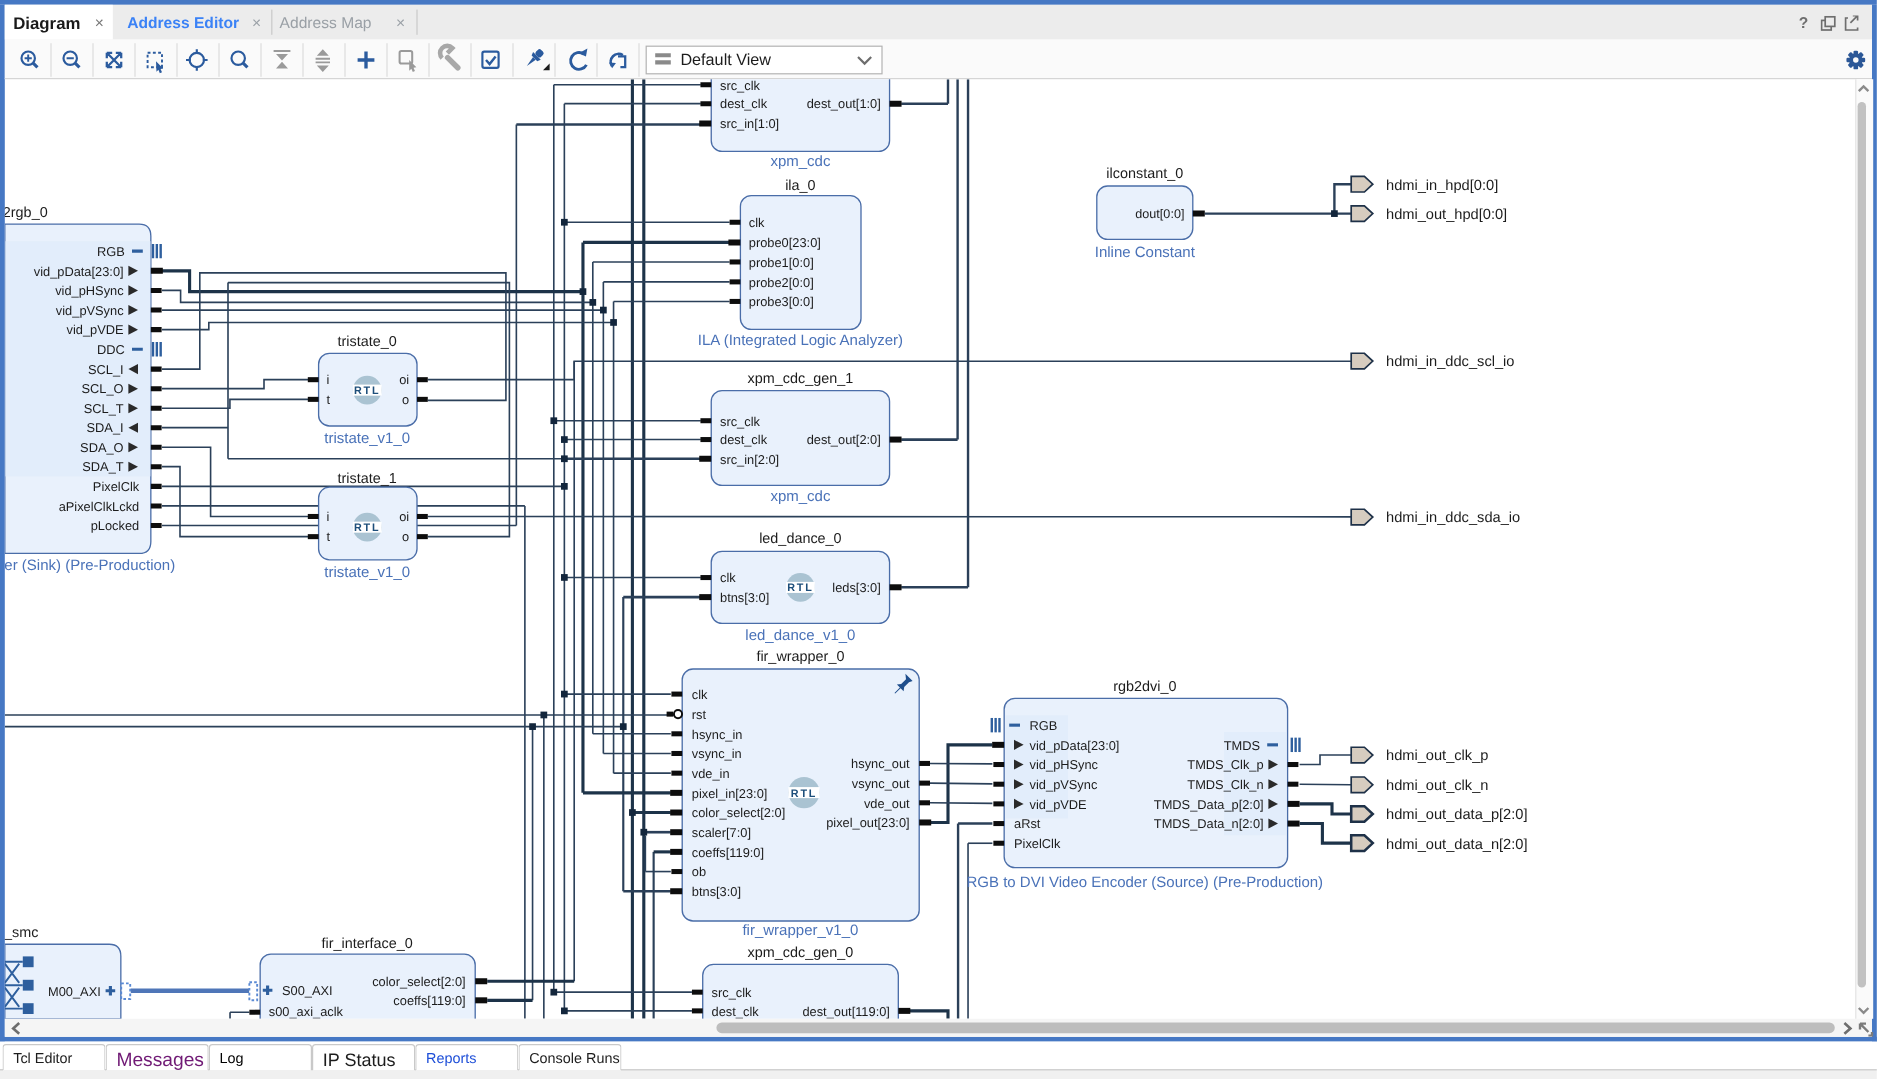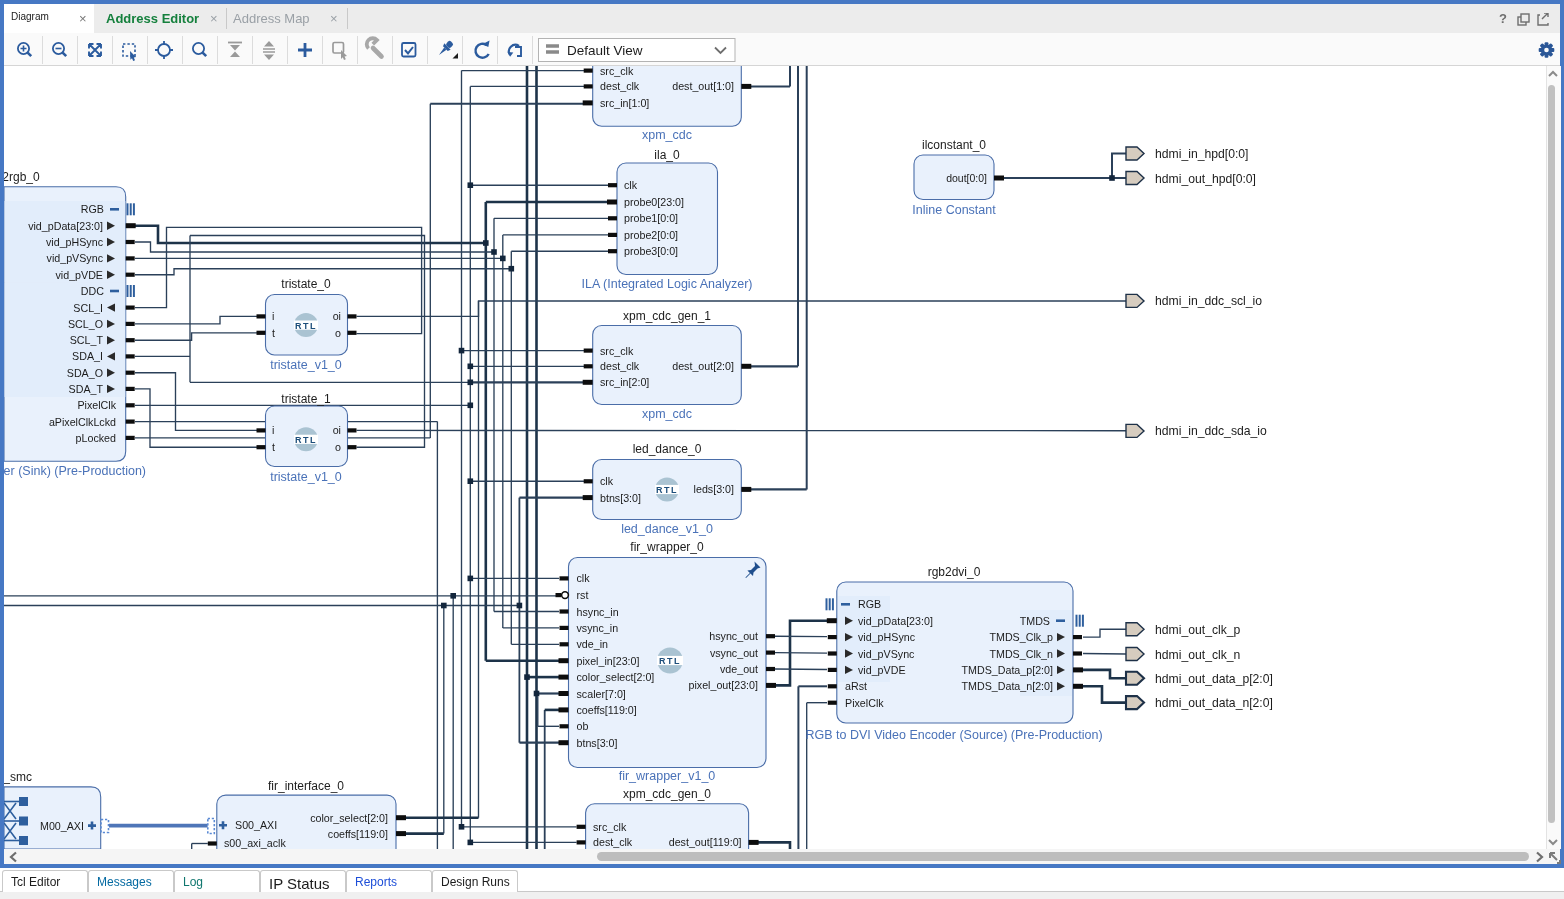--- a/index.html
+++ b/index.html
@@ -5,23 +5,23 @@
 .abs{position:absolute;}
 </style></head>
 <body>
 <div class="abs" style="left:0;top:0;width:1564px;height:4px;background:#4678c4"></div>
 <div class="abs" style="left:0;top:4;width:4px;height:864px;background:#4678c4;top:4px"></div>
 <div class="abs" style="left:1560px;top:4px;width:4px;height:864px;background:#4678c4"></div>
 <div class="abs" style="left:0;top:864px;width:1564px;height:4px;background:#4678c4"></div>
 
 <div class="abs" style="left:4px;top:4px;width:1556px;height:29px;background:#ececec"></div>
 <div class="abs" style="left:4px;top:4px;width:90px;height:29px;background:#ffffff"></div>
-<div class="abs" style="left:11px;top:11px;font-size:10px;font-weight:normal;color:#1a1a1a">Diagram</div>
+<div class="abs" style="left:11px;top:11px;font-size:14px;font-weight:bold;color:#1a1a1a">Diagram</div>
 <div class="abs" style="left:79px;top:11px;font-size:13px;color:#777">×</div>
-<div class="abs" style="left:106px;top:11px;font-size:13px;font-weight:bold;color:#15803d">Address Editor</div>
+<div class="abs" style="left:106px;top:11px;font-size:13px;font-weight:bold;color:#3b82f6">Address Editor</div>
 <div class="abs" style="left:210px;top:11px;font-size:13px;color:#9aa0a6">×</div>
 <div class="abs" style="left:226px;top:8px;width:1px;height:21px;background:#c9c9c9"></div>
 <div class="abs" style="left:233px;top:11px;font-size:13px;font-weight:normal;color:#9aa0a6">Address Map</div>
 <div class="abs" style="left:330px;top:11px;font-size:13px;color:#9aa0a6">×</div>
 <div class="abs" style="left:347px;top:8px;width:1px;height:21px;background:#c9c9c9"></div>
 <div class="abs" style="left:1499px;top:11px;font-size:13px;color:#6e6e6e;font-weight:bold">?</div>
 <svg class="abs" style="left:1517px;top:13px" width="34" height="14" viewBox="0 0 34 14">
 <rect x="1" y="4" width="8" height="8" fill="none" stroke="#6e6e6e" stroke-width="1.4"></rect>
 <rect x="4" y="1" width="8" height="8" fill="#ececec" stroke="#6e6e6e" stroke-width="1.4"></rect>
 <path d="M23,2 h-2 v10 h10 v-2 M25,6 l6,-6 M27,0 h4 v4" stroke="#6e6e6e" stroke-width="1.4" fill="none"></path>
@@ -487,20 +487,20 @@
   </svg>
 <svg class="abs" style="left:1548px;top:851px" width="14" height="13" viewBox="0 0 14 13">
     <path d="M2,2 l7,7 M2,2 v5 M2,2 h5 M9,12 l3,0 l0,-3" stroke="#7a7a7a" stroke-width="2" fill="none"></path>
   </svg>
 
 <div class="abs" style="left:0;top:868px;width:1564px;height:31px;background:#ffffff"></div>
 <div class="abs" style="left:0;top:891px;width:1564px;height:8px;background:#f0f0f0;border-top:1px solid #c9c9c9"></div>
 <div class="abs" style="left:2px;top:870px;width:84px;height:21px;background:#fff;border:1px solid #c9c9c9;border-bottom:none;border-radius:3px 3px 0 0"></div>
 <div class="abs" style="left:11px;top:875px;font-size:12px;color:#1c1c1c">Tcl Editor</div>
 <div class="abs" style="left:88px;top:870px;width:84px;height:21px;background:#fff;border:1px solid #c9c9c9;border-bottom:none;border-radius:3px 3px 0 0"></div>
-<div class="abs" style="left:97px;top:875px;font-size:12px;color:#0369a1">Messages</div>
+<div class="abs" style="left:97px;top:875px;font-size:16px;color:#701a75">Messages</div>
 <div class="abs" style="left:174px;top:870px;width:84px;height:21px;background:#fff;border:1px solid #c9c9c9;border-bottom:none;border-radius:3px 3px 0 0"></div>
-<div class="abs" style="left:183px;top:875px;font-size:12px;color:#0f766e">Log</div>
+<div class="abs" style="left:183px;top:875px;font-size:12px;color:#000000">Log</div>
 <div class="abs" style="left:260px;top:870px;width:84px;height:21px;background:#fff;border:1px solid #c9c9c9;border-bottom:none;border-radius:3px 3px 0 0"></div>
 <div class="abs" style="left:269px;top:875px;font-size:15px;color:#1c1c1c">IP Status</div>
 <div class="abs" style="left:346px;top:870px;width:84px;height:21px;background:#fff;border:1px solid #c9c9c9;border-bottom:none;border-radius:3px 3px 0 0"></div>
 <div class="abs" style="left:355px;top:875px;font-size:12px;color:#1d4ed8">Reports</div>
 <div class="abs" style="left:432px;top:870px;width:84px;height:21px;background:#fff;border:1px solid #c9c9c9;border-bottom:none;border-radius:3px 3px 0 0"></div>
-<div class="abs" style="left:441px;top:875px;font-size:12px;color:#1c1c1c">Design Runs</div>
+<div class="abs" style="left:441px;top:875px;font-size:12px;color:#1c1c1c">Console Runs</div>
 </body></html>

